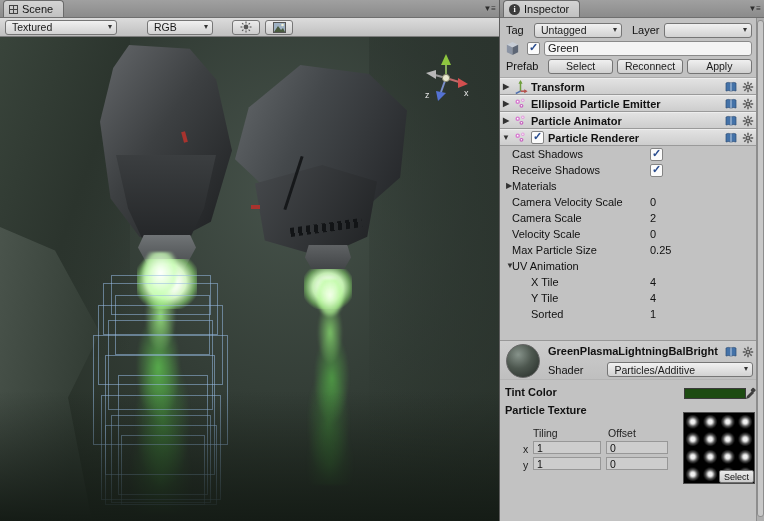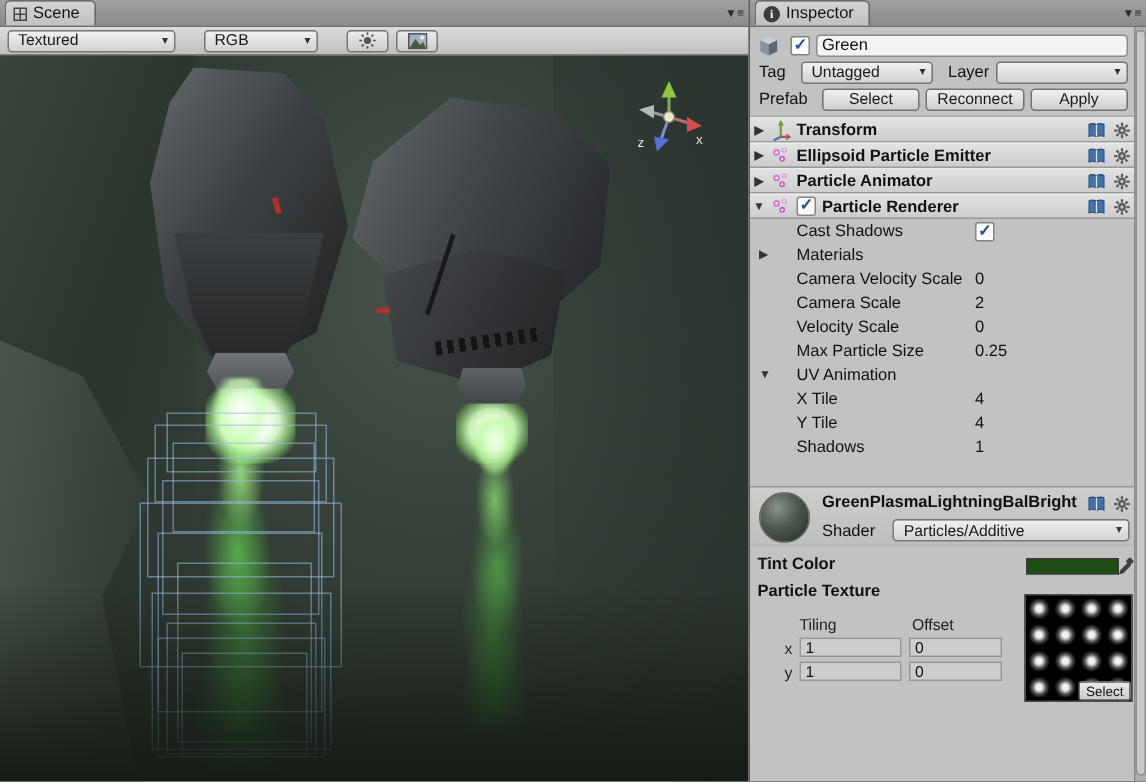--- a/index.html
+++ b/index.html
@@ -81,32 +81,32 @@
   .cb{width:13px;height:13px;background:#fbfbfb;border:1px solid #848484;border-radius:2px;position:relative;flex:none;cursor:pointer}
   .cb.checked::after{content:"✓";position:absolute;left:1px;top:-2px;font-size:11px;font-weight:bold;color:#2a4d8f}
   .tfield{height:15px;border:1px solid #8a8a8a;background:#f4f4f4;border-radius:3px;font-size:11px;padding:0 3px;font-family:"Liberation Sans",sans-serif;color:#111;outline:none}
   .btn{height:15px;border:1px solid #747474;border-radius:3px;background:linear-gradient(#f0f0f0,#cfcfcf);font-size:10.5px;display:flex;align-items:center;justify-content:center;flex:1;cursor:pointer;color:#1a1a1a}
 
   .comp{height:17px;display:flex;align-items:center;background:linear-gradient(#e2e2e2,#cdcdcd);border-top:1px solid #ededed;border-bottom:1px solid #9a9a9a;font-weight:bold;cursor:pointer;position:relative}
   .cicon{width:15px;height:15px;margin:0 3px 0 1px;flex:none}
   .hicons{margin-left:auto;display:flex;align-items:center;gap:4px;padding-right:2px}
   .mini-icon{width:13px;height:13px;display:flex;align-items:center;justify-content:center;cursor:pointer}
 
-  .prow{position:relative;height:16px;display:flex;align-items:center;padding-left:31px}
+  .prow{position:relative;height:16px;display:flex;align-items:center;padding-left:12px}
   .prow .pfold{position:absolute;left:6px;top:3px;font-size:8px;color:#333}
   .prow.child{padding-left:31px}
   .rv{position:absolute;left:150px;display:flex;align-items:center}
   .sortdd{position:absolute;left:150px;right:2px;height:14px;display:flex;align-items:center;cursor:pointer}
   .sortdd .arrows{margin-left:auto;display:flex;flex-direction:column;line-height:4px;font-size:6px;color:#333}
 
   .spacer{height:18px}
   .mathdr{position:relative;height:40px;background:linear-gradient(#cdcdcd,#bfbfbf);border-top:1px solid #989898;border-bottom:1px solid #b4b4b4}
   .matball{position:absolute;left:6px;top:3px;width:34px;height:34px;border-radius:50%;border:1px solid #666;background:radial-gradient(circle at 35% 30%,#87938b 0%,#4d574f 45%,#242a26 100%);cursor:pointer}
   .matname{position:absolute;left:48px;top:4px;font-weight:bold;white-space:nowrap}
-  .shaderrow{position:absolute;left:48px;top:21px;right:3px;display:flex;align-items:center;gap:12px}
+  .shaderrow{position:absolute;left:48px;top:21px;right:3px;display:flex;align-items:center;gap:24px}
   .mh-icons{position:absolute;right:2px;top:4px;display:flex;gap:4px}
 
   .matbody{position:relative;height:131px}
   .blbl{position:absolute;font-weight:bold}
   .tintswatch{position:absolute;left:184px;top:8px;width:62px;height:11px;border:1px solid #3a3a3a;cursor:pointer}
   .dropper{position:absolute;right:0;top:6px;width:11px;height:14px;cursor:pointer}
   .subhdr{position:absolute;font-size:10.5px;color:#222}
   .numf{position:absolute;height:13px;border:1px solid #979797;background:#cdcdcd;font-size:10.5px;padding:0 3px;font-family:"Liberation Sans",sans-serif;color:#111;outline:none}
   .thumb{position:absolute;left:183px;top:32px;width:72px;height:72px;border:1px solid #4e4e4e;background-color:#000;cursor:pointer;
     background-image:radial-gradient(circle at 50% 50%,rgba(255,255,255,.95) 0 16%,rgba(255,255,255,.3) 38%,transparent 58%);
@@ -127,21 +127,21 @@
         <span class="grid-glyph"></span>
         <span>Scene</span>
       </div>
       <div class="pane-menu">▼≡</div>
     </div>
 
     <div class="scene-toolbar">
       <div class="dd" style="width:112px">
         <span>Textured</span>
       </div>
-      <div class="dd" style="width:76px;margin-left:14px">
+      <div class="dd" style="width:66px;margin-left:25px">
         <span>RGB</span>
       </div>
       <div class="tool-toggle" style="margin-left:14px">
         <svg width="12" height="12" viewBox="0 0 12 12">
           <circle cx="6" cy="6" r="2.4" fill="#555"></circle>
           <g stroke="#555" stroke-width="1.1">
             <line x1="6" y1="0.5" x2="6" y2="2.4"></line>
               <line x1="6" y1="9.6" x2="6" y2="11.5"></line>
             <line x1="0.5" y1="6" x2="2.4" y2="6"></line>
               <line x1="9.6" y1="6" x2="11.5" y2="6"></line>
@@ -221,37 +221,37 @@
         <span class="info-icon"></span>
         <span>Inspector</span>
       </div>
       <div class="pane-menu">▼≡</div>
     </div>
 
     <div id="insp-body">
 
       <div class="gohdr">
         <div class="gorow">
-          <svg class="cicon" viewBox="0 0 16 16">
-            <polygon points="8,1 14,4 8,7 2,4" fill="#c7cdd6"></polygon>
-            <polygon points="2,4 8,7 8,15 2,12" fill="#8a93a3"></polygon>
-            <polygon points="14,4 8,7 8,15 14,12" fill="#5d6675"></polygon>
-          </svg>
-          <span class="cb checked"></span>
-          <input class="tfield" style="flex: 1 1 0%;" type="text" value="Green">
-        </div>
-        <div class="gorow">
           <span class="lbl" style="width:26px;padding-left:2px">Tag</span>
           <div class="dd" style="width:88px">
             <span>Untagged</span>
           </div>
           <span class="lbl" style="margin-left:6px">Layer</span>
           <div class="dd" style="flex:1">
             <span></span>
           </div>
+        </div>
+        <div class="gorow">
+          <svg class="cicon" viewBox="0 0 16 16">
+            <polygon points="8,1 14,4 8,7 2,4" fill="#c7cdd6"></polygon>
+            <polygon points="2,4 8,7 8,15 2,12" fill="#8a93a3"></polygon>
+            <polygon points="14,4 8,7 8,15 14,12" fill="#5d6675"></polygon>
+          </svg>
+          <span class="cb checked"></span>
+          <input class="tfield" style="flex: 1 1 0%;" type="text" value="Green">
         </div>
         <div class="gorow">
           <span class="lbl" style="width:40px;padding-left:2px">Prefab</span>
           <div class="btn">Select</div>
           <div class="btn">Reconnect</div>
           <div class="btn">Apply</div>
         </div>
       </div>
 
       <div class="comp">
@@ -403,20 +403,26 @@
       </div>
 
       <div>
         <div class="prow">
           <span>Cast Shadows</span>
           <span class="rv">
               <span class="cb checked"></span>
             </span>
         </div>
         <div class="prow">
+          <span>Receive Shadows</span>
+          <span class="rv">
+              <span class="cb checked"></span>
+            </span>
+        </div>
+        <div class="prow">
           <span class="pfold">▶</span>
           <span>Materials</span>
         </div>
         <div class="prow">
           <span>Camera Velocity Scale</span>
           <span class="rv">0</span>
         </div>
         <div class="prow">
           <span>Camera Scale</span>
           <span class="rv">2</span>
@@ -435,21 +441,21 @@
         </div>
         <div class="prow child">
           <span>X Tile</span>
           <span class="rv">4</span>
         </div>
         <div class="prow child">
           <span>Y Tile</span>
           <span class="rv">4</span>
         </div>
         <div class="prow child">
-          <span>Shadows</span>
+          <span>Sorted</span>
           <span class="rv">1</span>
         </div>
       </div>
 
       <div class="spacer"></div>
 
       <div class="mathdr">
         <div class="matball"></div>
         <div class="matname">GreenPlasmaLightningBalBright</div>
         <div class="mh-icons">

